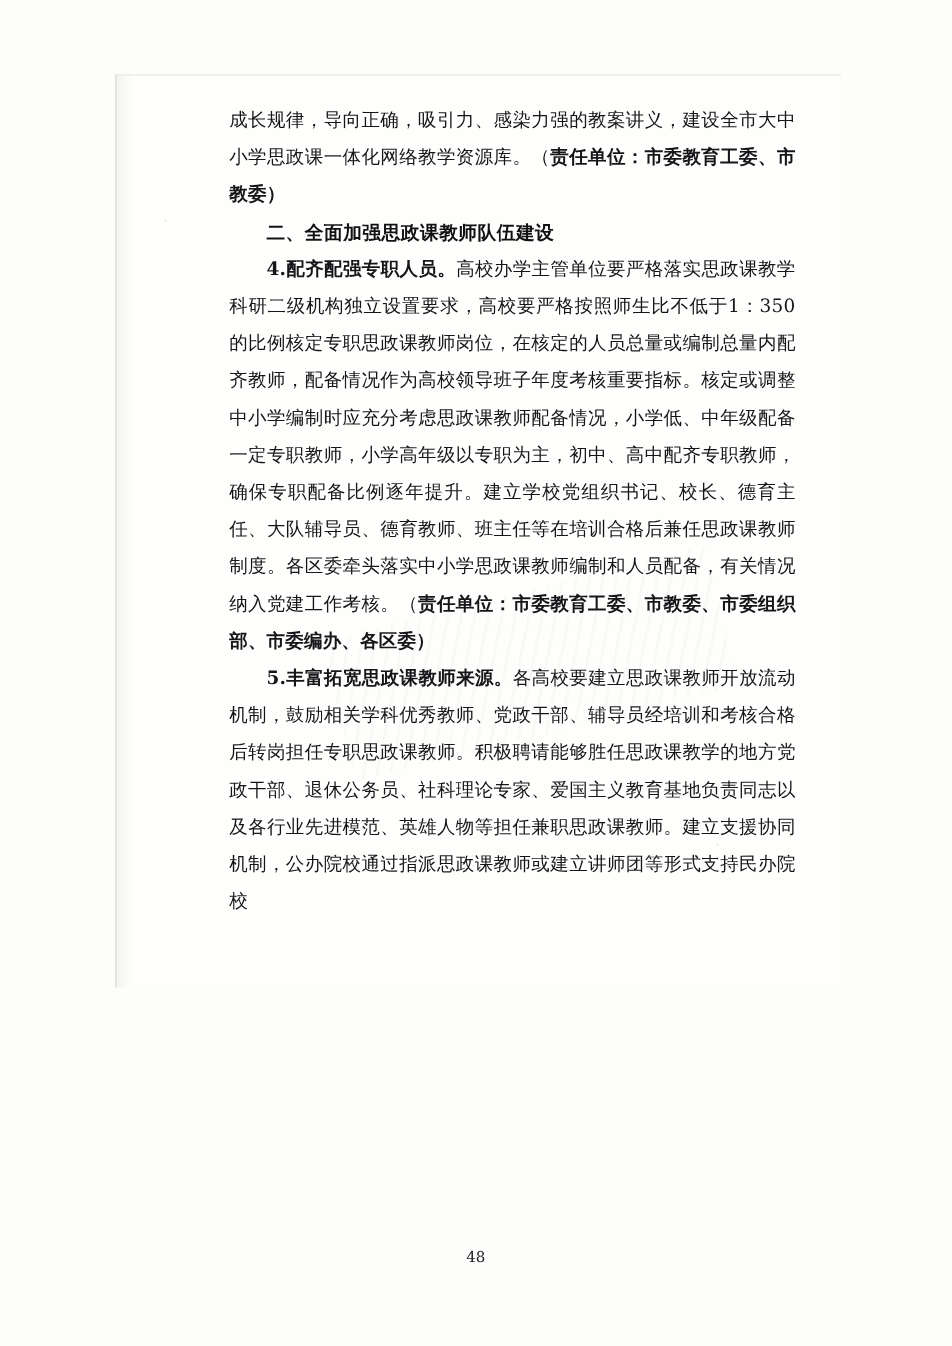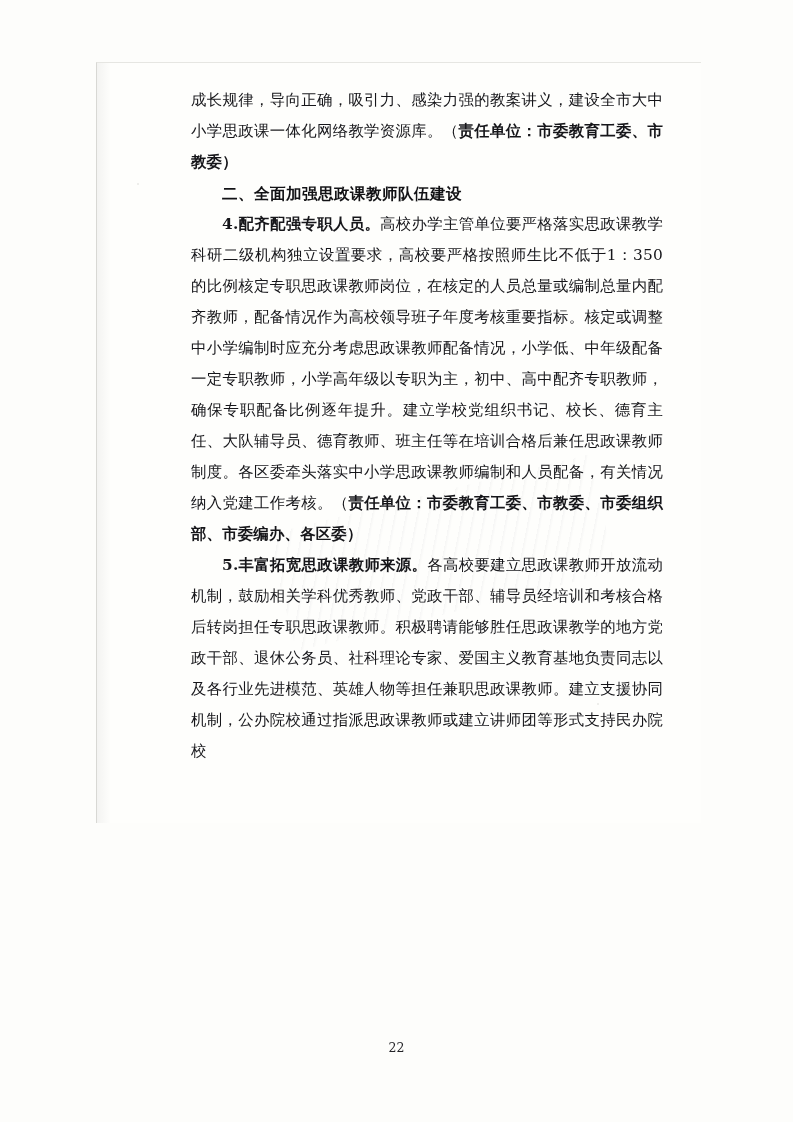--- a/index.html
+++ b/index.html
@@ -109,14 +109,14 @@
     <div class="watermark"></div>
     <div class="doc-body">
       <p class="para" id="p1"><span>成长规律，导向正确，吸引力、感染力强的教案讲义，建设全市大中小学思政课一体化网络教学资源库。（</span><span class="bold">责任单位：市委教育工委、市教委</span><span class="bold">）</span></p>
       <p class="heading" id="heading-2"><span class="bold">二、全面加强思政课教师队伍建设</span></p>
       <p class="para indent" id="p4"><span class="bold">4.</span><span class="bold">配齐配强专职人员。</span><span>高校办学主管单位要严格落实思政课教学科研二级机构独立设置要求，高校要严格按照师生比不低于1：350的比例核定专职思政课教师岗位，在核定的人员总量或编制总量内配齐教师，配备情况作为高校领导班子年度考核重要指标。核定或调整中小学编制时应充分考虑思政课教师配备情况，小学低、中年级配备一定专职教师，小学高年级以专职为主，初中、高中配齐专职教师，确保专职配备比例逐年提升。建立学校党组织书记、校长、德育主任、大队辅导员、德育教师、班主任等在培训合格后兼任思政课教师制度。各区委牵头落实中小学思政课教师编制和人员配备，有关情况纳入党建工作考核。（</span><span class="bold">责任单位：市委教育工委、市教委、市委组织部、市委编办、各区委</span><span class="bold">）</span></p>
       <p class="para indent" id="p5"><span class="bold">5.</span><span class="bold">丰富拓宽思政课教师来源。</span><span>各高校要建立思政课教师开放流动机制，鼓励相关学科优秀教师、党政干部、辅导员经培训和考核合格后转岗担任专职思政课教师。积极聘请能够胜任思政课教学的地方党政干部、退休公务员、社科理论专家、爱国主义教育基地负责同志以及各行业先进模范、英雄人物等担任兼职思政课教师。建立支援协同机制，公办院校通过指派思政课教师或建立讲师团等形式支持民办院校</span></p>
     </div>
     <div class="speck" style="left:40px; top:120px; width:2px; height:2px;"></div>
     <div class="speck" style="left:500px; top:640px; width:2px; height:2px;"></div>
   </div>
-  <div class="page-number">22</div>
+  <div class="page-number">48</div>
 </div>
 
 </body></html>

